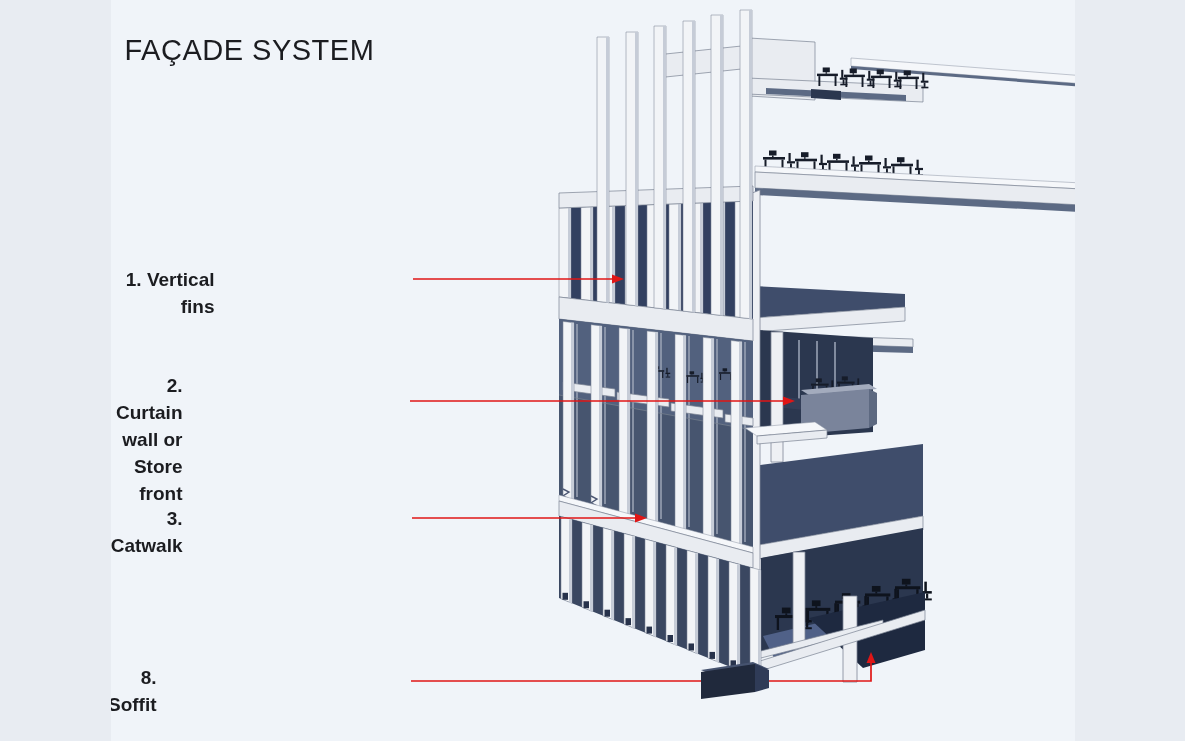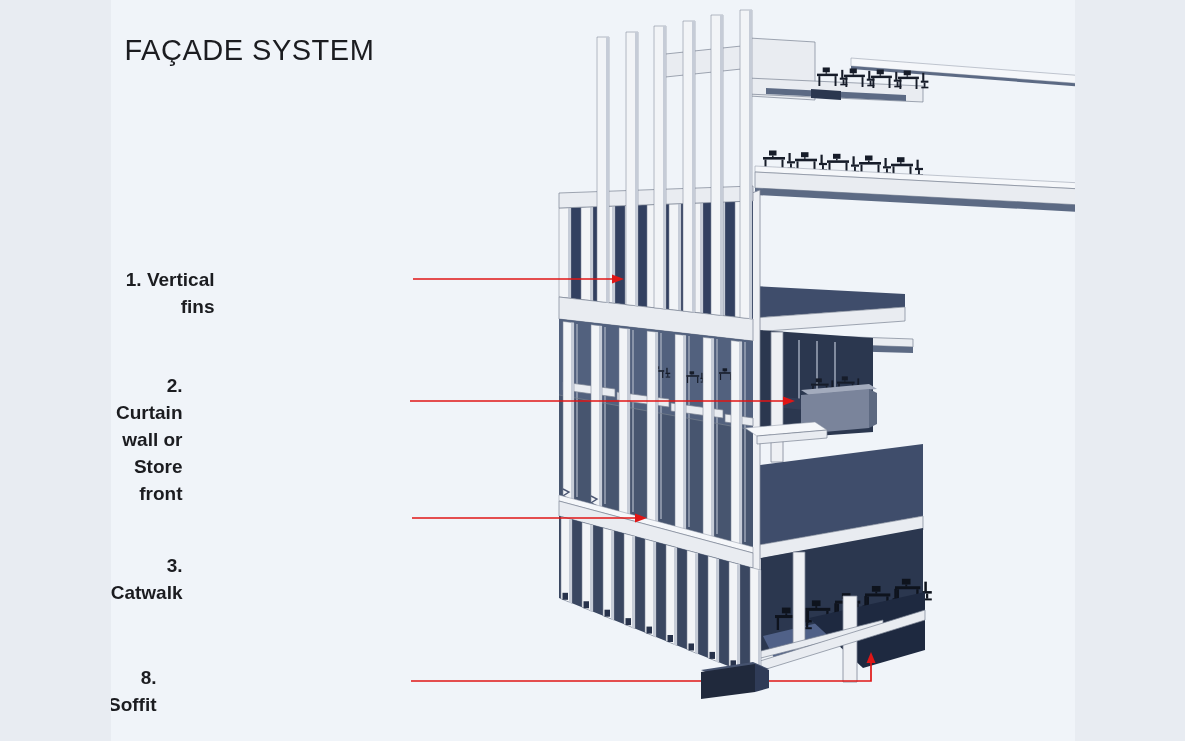--- a/index.html
+++ b/index.html
@@ -5,21 +5,21 @@
   :root{ --bg:#f0f4f9; --ink:#1b1c20; --red:#e01616; }
   html,body{margin:0;padding:0;}
   body{background:#e8ecf2;font-family:"Liberation Sans",sans-serif;}
   .stage{position:relative;width:964px;height:741px;background:var(--bg);overflow:hidden;margin:0 auto;}
   .ttl{position:absolute;left:14px;top:33px;font:400 29px/34px "Liberation Sans",sans-serif;
        letter-spacing:.5px;color:var(--ink);}
   .lbl{position:absolute;font:700 19px/27px "Liberation Sans",sans-serif;color:var(--ink);
        text-align:right;white-space:pre-line;}
   #lbl1{right:860px;top:266px;text-align:right;}
   #lbl2{right:892px;top:372px;}
-  #lbl3{right:892px;top:505px;margin-top:47px;}
+  #lbl3{right:892px;top:505px;}
   #lbl4{right:918px;top:664px;}
   svg{position:absolute;left:0;top:0;}
   .slab{fill:#e9ecf1;stroke:#7a8392;stroke-width:.7}
   .slabTop{fill:#f5f7fa;stroke:#8a93a2;stroke-width:.5}
   .darkTop{fill:#3f4d6b}
   .navy{fill:#2b374f}
   .navy2{fill:#324060}
   .shadow{fill:#5c6a84}
   .glass{fill:#47556f}
   .glass2{fill:#52617e}

